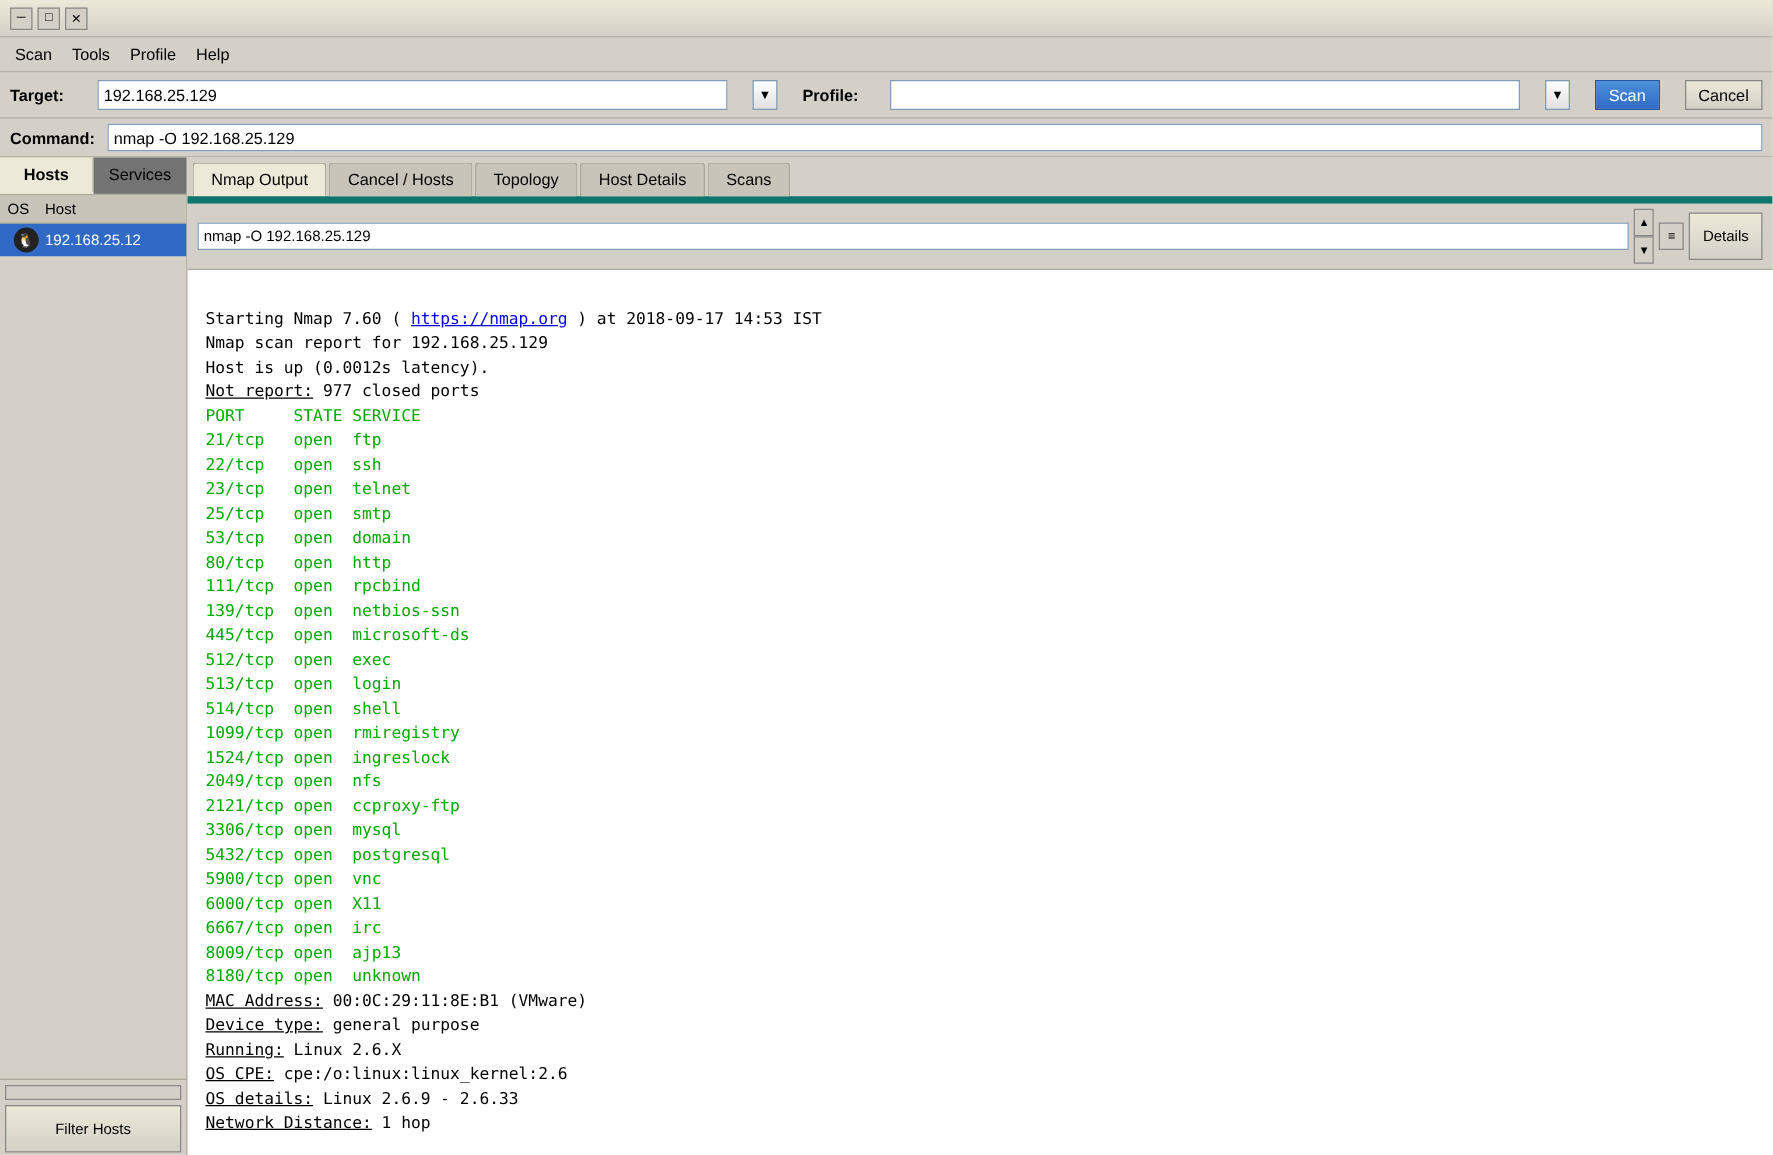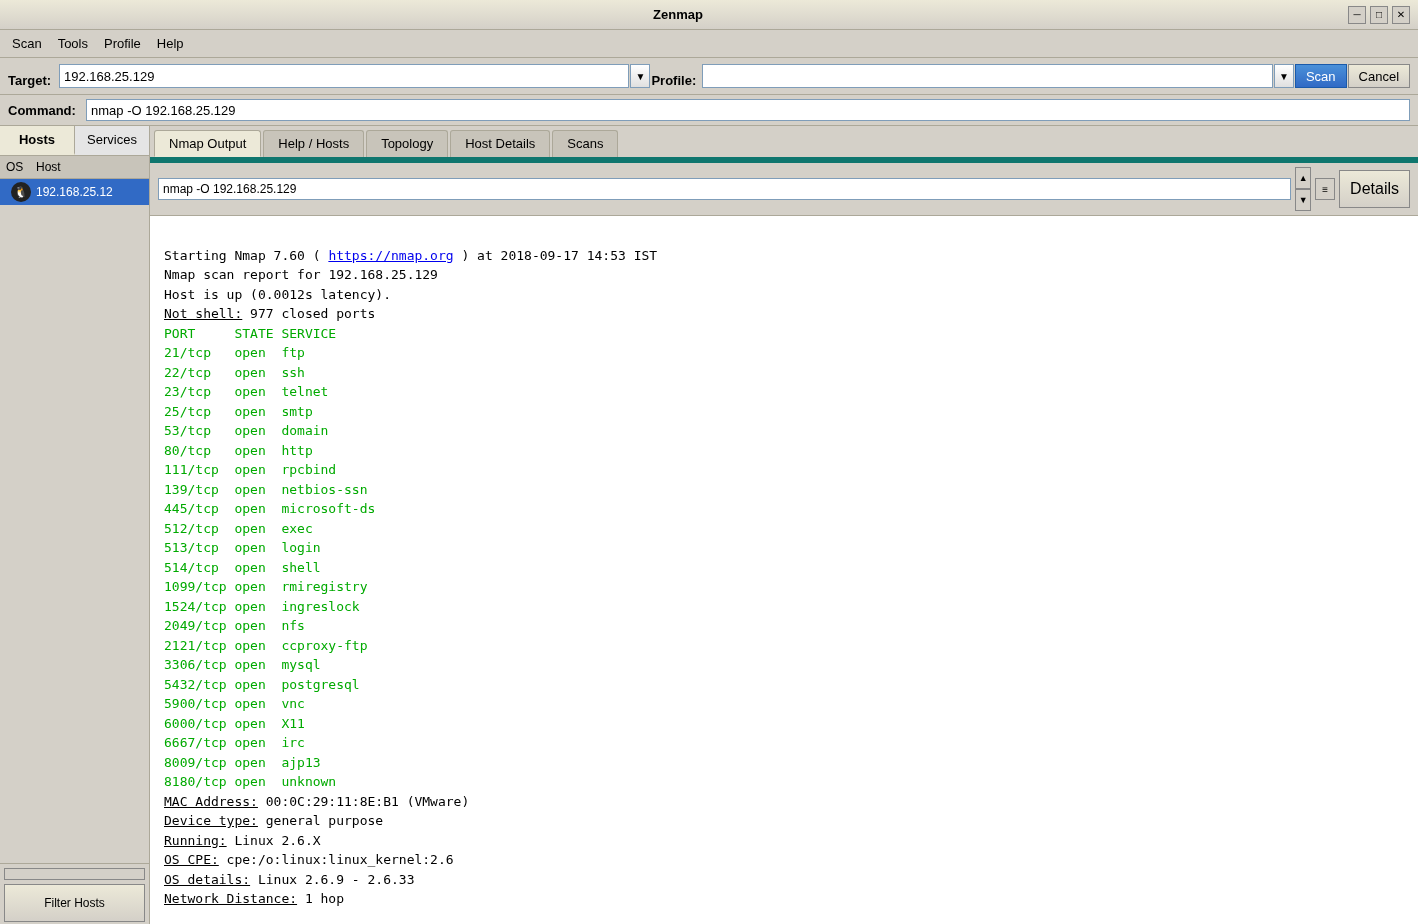--- a/index.html
+++ b/index.html
@@ -59,22 +59,22 @@
       cursor: pointer;
       font-size: 13px;
       color: #000;
     }
 
     
     .toolbar {
       background: #d4d0c8;
       padding: 6px 8px;
       display: flex;
-      align-items: flex-end;
-      gap: 1px;
+      align-items: center;
+      gap: 20px;
       border-bottom: 1px solid #aca899;
     }
     .toolbar-label {
       font-size: 13px;
       font-weight: bold;
       color: #000;
       min-width: 50px;
     }
     .toolbar-input {
       flex: 1;
@@ -150,21 +150,21 @@
     .tab-bar-left {
       display: flex;
       border-bottom: 1px solid #aca899;
     }
     .tab-left {
       flex: 1;
       padding: 6px 4px;
       text-align: center;
       font-size: 13px;
       cursor: pointer;
-      background: #e5e5e5;
+      background: #737373;
       border-right: 1px solid #aca899;
     }
     .tab-left.active {
       background: #ece9d8;
       font-weight: bold;
       border-bottom: 2px solid #ece9d8;
     }
     .tab-left:last-child { border-right: none; }
 
     .host-list-header {
@@ -294,21 +294,21 @@
       align-items: center;
       justify-content: center;
       font-size: 10px;
     }
     .details-btn {
       height: 38px;
       padding: 0 10px;
       border: 1px solid #888;
       background: linear-gradient(to bottom, #ece9d8, #d4d0c8);
       cursor: pointer;
-      font-size: 16px;
+      font-size: 12px;
     }
 
     .output-content {
       flex: 1;
       padding: 10px 14px;
       font-family: monospace;
       font-size: 13px;
       background: #fff;
       overflow-y: auto;
       line-height: 1.5;
@@ -317,21 +317,20 @@
     }
     .output-content .green { color: #00aa00; }
     .output-content .blue-link { color: #0000ee; text-decoration: underline; }
     .output-content .bold { font-weight: normal; }
     .output-content .underline { text-decoration: underline; }
   </style>
 </head>
 <body>
 
 <div class="titlebar">
-  <div class="titlebar-title">Zenmap</div>
   <div class="titlebar-controls">
     <button class="titlebar-btn">─</button>
     <button class="titlebar-btn">□</button>
     <button class="titlebar-btn">✕</button>
   </div>
 </div>
 
 <div class="menubar">
   <span class="menubar-item">Scan</span>
   <span class="menubar-item">Tools</span>
@@ -374,39 +373,39 @@
     </div>
     <div class="left-panel-bottom">
       <div class="scrollbar-h"></div>
       <button class="filter-btn">Filter Hosts</button>
     </div>
   </div>
 
   <div class="right-panel">
     <div class="tab-bar-right">
       <div class="tab-right active">Nmap Output</div>
-      <div class="tab-right">Help / Hosts</div>
+      <div class="tab-right">Cancel / Hosts</div>
       <div class="tab-right">Topology</div>
       <div class="tab-right">Host Details</div>
       <div class="tab-right">Scans</div>
     </div>
     <div class="output-toolbar">
       <input class="output-cmd-input" type="text" value="nmap -O 192.168.25.129" style="">
       <div style="display:flex; flex-direction:column; gap:0;">
         <button class="output-spinner-btn">▲</button>
         <button class="output-spinner-btn">▼</button>
       </div>
       <button class="output-menu-btn">≡</button>
       <button class="details-btn">Details</button>
     </div>
     <div class="output-content" id="output-content">
 Starting Nmap 7.60 ( <span class="blue-link">https://nmap.org</span> ) at <span class="bold">2018-09-17 14:53 IST</span>
 Nmap scan report for <span class="bold">192.168.25.129</span>
 Host is up (0.0012s latency).
-<span class="underline">Not shell:</span> 977 closed ports
+<span class="underline">Not report:</span> 977 closed ports
 <span class="bold green">PORT     STATE SERVICE</span>
 <span class="green">21/tcp   open  ftp</span>
 <span class="green">22/tcp   open  ssh</span>
 <span class="green">23/tcp   open  telnet</span>
 <span class="green">25/tcp   open  smtp</span>
 <span class="green">53/tcp   open  domain</span>
 <span class="green">80/tcp   open  http</span>
 <span class="green">111/tcp  open  rpcbind</span>
 <span class="green">139/tcp  open  netbios-ssn</span>
 <span class="green">445/tcp  open  microsoft-ds</span>

